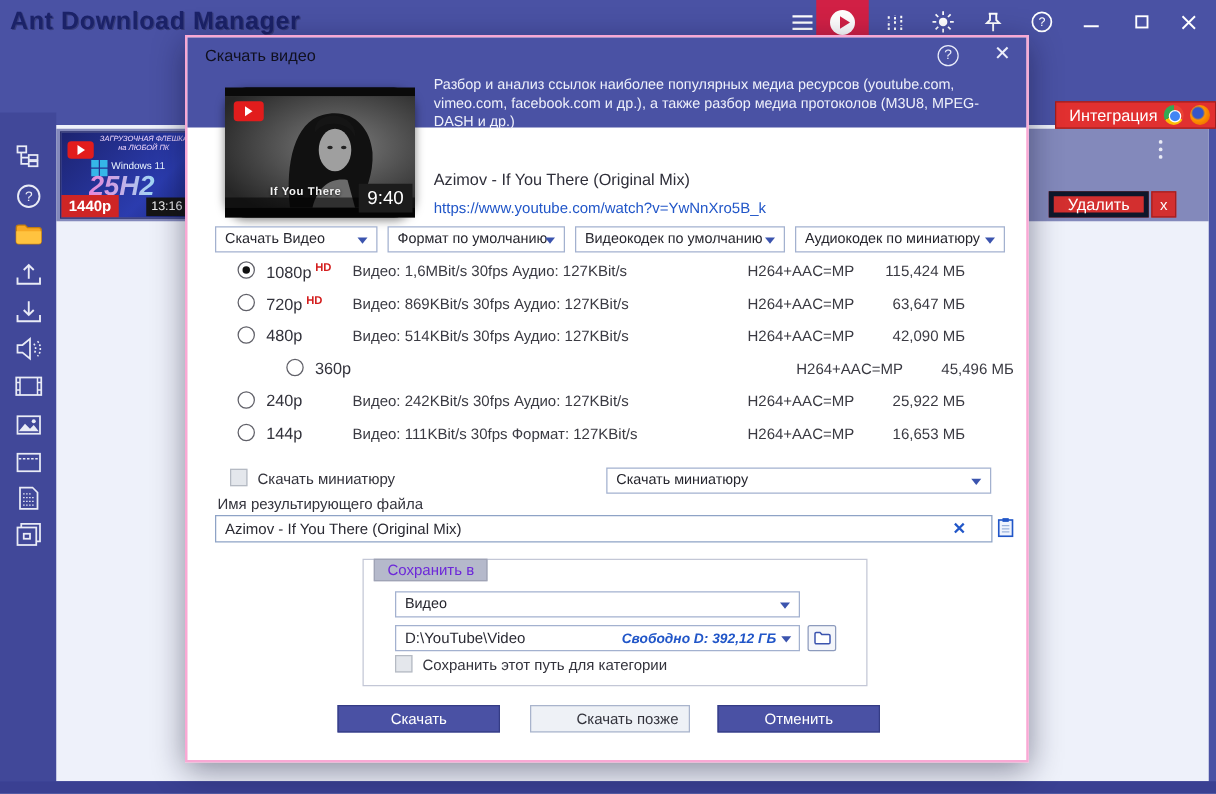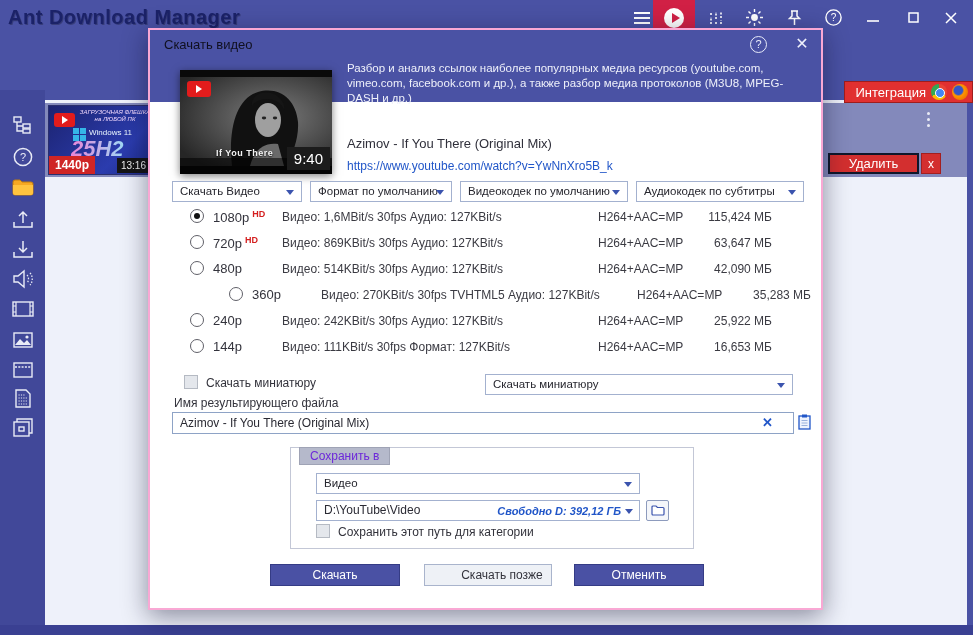--- a/index.html
+++ b/index.html
@@ -27,37 +27,37 @@
   .t25-win { position:absolute; left:40px; top:22px; color:#eaf6ff; font-size:8px; }
   .winlogo { position:absolute; left:24px; top:22px; width:13px; height:13px; display:grid; grid-template-columns:6px 6px; grid-gap:1px; }
   .winlogo i { background:#35b6e8; }
   .t25-big { position:absolute; left:22px; top:30px; font-size:22px; font-weight:bold; background:linear-gradient(90deg,#e885d8,#9fd8f5); -webkit-background-clip:text; background-clip:text; color:transparent;font-style:italic; }
   .badge-1440 { position:absolute; left:0; bottom:0; background:#cf2525; color:#fff; font-weight:bold; font-size:12px; padding:2px 6px; }
   .badge-1316 { position:absolute; right:0; bottom:1px; background:#151515; color:#eee; font-size:10px; padding:2px 4px; }
   .yt-badge { position:absolute; background:#e21c1c; border-radius:3px; display:flex; align-items:center; justify-content:center; }
   .yt-badge:after { content:""; border-left:6px solid #fff; border-top:4px solid transparent; border-bottom:4px solid transparent; }
   .kebab { position:absolute; right:36px; top:9px; width:6px; cursor:pointer; }
   .kebab i { display:block; width:3px; height:3px; border-radius:50%; background:#e9ebf5; margin:0 auto 3px; }
-  .del-btn { position:absolute; right:48px; bottom:3px; width:91px; height:21px; background:#d32f2f; border:2px solid #0f172a; color:#fff; font-size:13px; display:flex; align-items:center; justify-content:center; cursor:pointer; }
+  .del-btn { position:absolute; right:48px; bottom:3px; width:80px; height:21px; background:#d32f2f; border:4px solid #0f172a; color:#fff; font-size:13px; display:flex; align-items:center; justify-content:center; cursor:pointer; }
   .rowx-btn { position:absolute; right:26px; bottom:3px; width:20px; height:21px; background:#d32f2f; border:1px solid #a31f1f; color:#fff; font-size:12px; display:flex; align-items:center; justify-content:center; cursor:pointer; }
 
   .integration { position:absolute; right:0; top:81px; height:22px; background:#e13030; border:1px solid #9e1d1d; color:#fff; font-size:13px; display:flex; align-items:center; gap:5px; padding:0 4px 0 10px; cursor:pointer; }
   .chrome-ic { width:16px; height:16px; border-radius:50%; background:conic-gradient(#ea4335 0 120deg,#fbbc05 120deg 240deg,#34a853 240deg 360deg); position:relative; }
   .chrome-ic:after { content:""; position:absolute; left:4px; top:4px; width:8px; height:8px; border-radius:50%; background:#4285f4; border:1.5px solid #fff; }
   .firefox-ic { width:16px; height:16px; border-radius:50%; background:radial-gradient(circle at 40% 40%, #3556c8 0 30%, #ff9500 42%, #e66000 95%); }
 
   
   .dialog { position:absolute; left:148px; top:28px; width:675px; height:582px; background:#fff; border:2px solid #f9a8d4; box-shadow:0 6px 24px rgba(10,10,40,.45); }
   .dlg-top { position:absolute; left:0; top:0; width:100%; height:72px; background:#4a52a4; }
   .dlg-title { position:absolute; left:14px; top:7px; font-size:13px; color:#10101f; }
   .dlg-help { position:absolute; left:600px; top:6px; width:17px; height:17px; border:1.4px solid #e9ecfa; border-radius:50%; color:#e9ecfa; font-size:11px; text-align:center; line-height:14px; cursor:pointer; }
   .dlg-close { position:absolute; left:643px; top:5px; width:18px; height:18px; color:#eef0fb; font-size:16px; line-height:18px; text-align:center; cursor:pointer; }
   .dlg-desc { position:absolute; left:197px; top:31px; width:468px; color:#eef0fa; font-size:11.5px; line-height:15px; }
 
-  .vthumb { position:absolute; left:30px; top:40px; width:152px; height:104px; background:#000; box-shadow:0 2px 8px rgba(0,0,0,.5); }
+  .vthumb { position:absolute; left:30px; top:40px; width:152px; height:104px; background:#000; box-shadow:0 2px 8px rgba(0,0,0,.5);border-radius:17px; }
   .vthumb svg { display:block; }
   .vt-caption { position:absolute; left:36px; bottom:16px; color:#f4f4f4; font-size:9px; font-weight:bold; letter-spacing:.5px; text-shadow:0 1px 2px #000; }
   .vt-dur { position:absolute; right:2px; bottom:4px; background:#1c1c1c; color:#fff; font-size:15px; padding:3px 7px; }
 
   .video-title { position:absolute; left:197px; top:106px; font-size:13px; color:#2f2f3a; }
   .video-url { position:absolute; left:197px; top:129px; font-size:12px; color:#2156c8; cursor:pointer; }
 
   .dd { position:absolute; height:21px; background:#fff; border:1px solid #a3b1cf; font-size:11.5px; color:#26262e; line-height:19px; padding-left:7px; cursor:pointer; }
   .dd:after { content:""; position:absolute; right:7px; top:8px; border-top:5px solid #3b54ae; border-left:4px solid transparent; border-right:4px solid transparent; }
 
@@ -290,21 +290,21 @@
     <div class="vt-caption">If You There</div>
     <div class="vt-dur">9:40</div>
   </div>
 
   <div class="video-title">Azimov - If You There (Original Mix)</div>
   <div class="video-url">https://www.youtube.com/watch?v=YwNnXro5B_k</div>
 
   <div class="dd" style="left:22px; top:151px; width:130px;">Скачать Видео</div>
   <div class="dd" style="left:160px; top:151px; width:142px;">Формат по умолчанию</div>
   <div class="dd" style="left:310px; top:151px; width:168px;">Видеокодек по умолчанию</div>
-  <div class="dd" style="left:486px; top:151px; width:168px;">Аудиокодек по субтитры</div>
+  <div class="dd" style="left:486px; top:151px; width:168px;">Аудиокодек по миниатюру</div>
 
   <div class="qrow" style="top:174px;">
     <span class="radio checked"></span>
     <span class="qlabel"><span>1080p</span><span class="qhd">HD</span></span>
     <span class="qinfo">Видео: 1,6MBit/s 30fps Аудио: 127KBit/s</span>
     <span class="qcodec">H264+AAC=MP</span>
     <span class="qsize">115,424 МБ</span>
   </div>
   <div class="qrow" style="top:200px;">
     <span class="radio"></span>
@@ -316,23 +316,22 @@
   <div class="qrow" style="top:226px;">
     <span class="radio"></span>
     <span class="qlabel"><span>480p</span></span>
     <span class="qinfo">Видео: 514KBit/s 30fps Аудио: 127KBit/s</span>
     <span class="qcodec">H264+AAC=MP</span>
     <span class="qsize">42,090 МБ</span>
   </div>
   <div class="qrow" style="top:252px;margin-left:39px;">
     <span class="radio"></span>
     <span class="qlabel"><span>360p</span></span>
-    <span class="qinfo">Видео: 270KBit/s 30fps TVHTML5 Аудио: 127KBit/s</span>
-    <span class="qcodec">H264+AAC=MP</span>
-    <span class="qsize">35,283 МБ</span>
+    <span class="qcodec">H264+AAC=MP</span>
+    <span class="qsize">45,496 МБ</span>
   </div>
   <div class="qrow" style="top:278px;">
     <span class="radio"></span>
     <span class="qlabel"><span>240p</span></span>
     <span class="qinfo">Видео: 242KBit/s 30fps Аудио: 127KBit/s</span>
     <span class="qcodec">H264+AAC=MP</span>
     <span class="qsize">25,922 МБ</span>
   </div>
   <div class="qrow" style="top:304px;">
     <span class="radio"></span>

